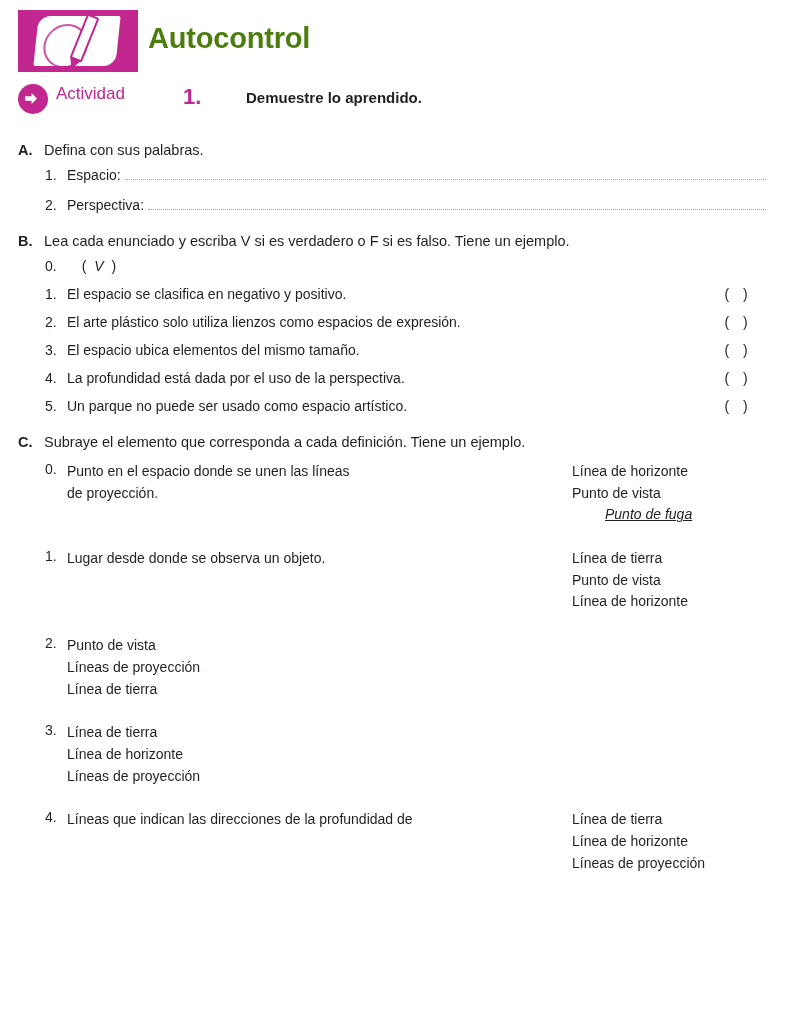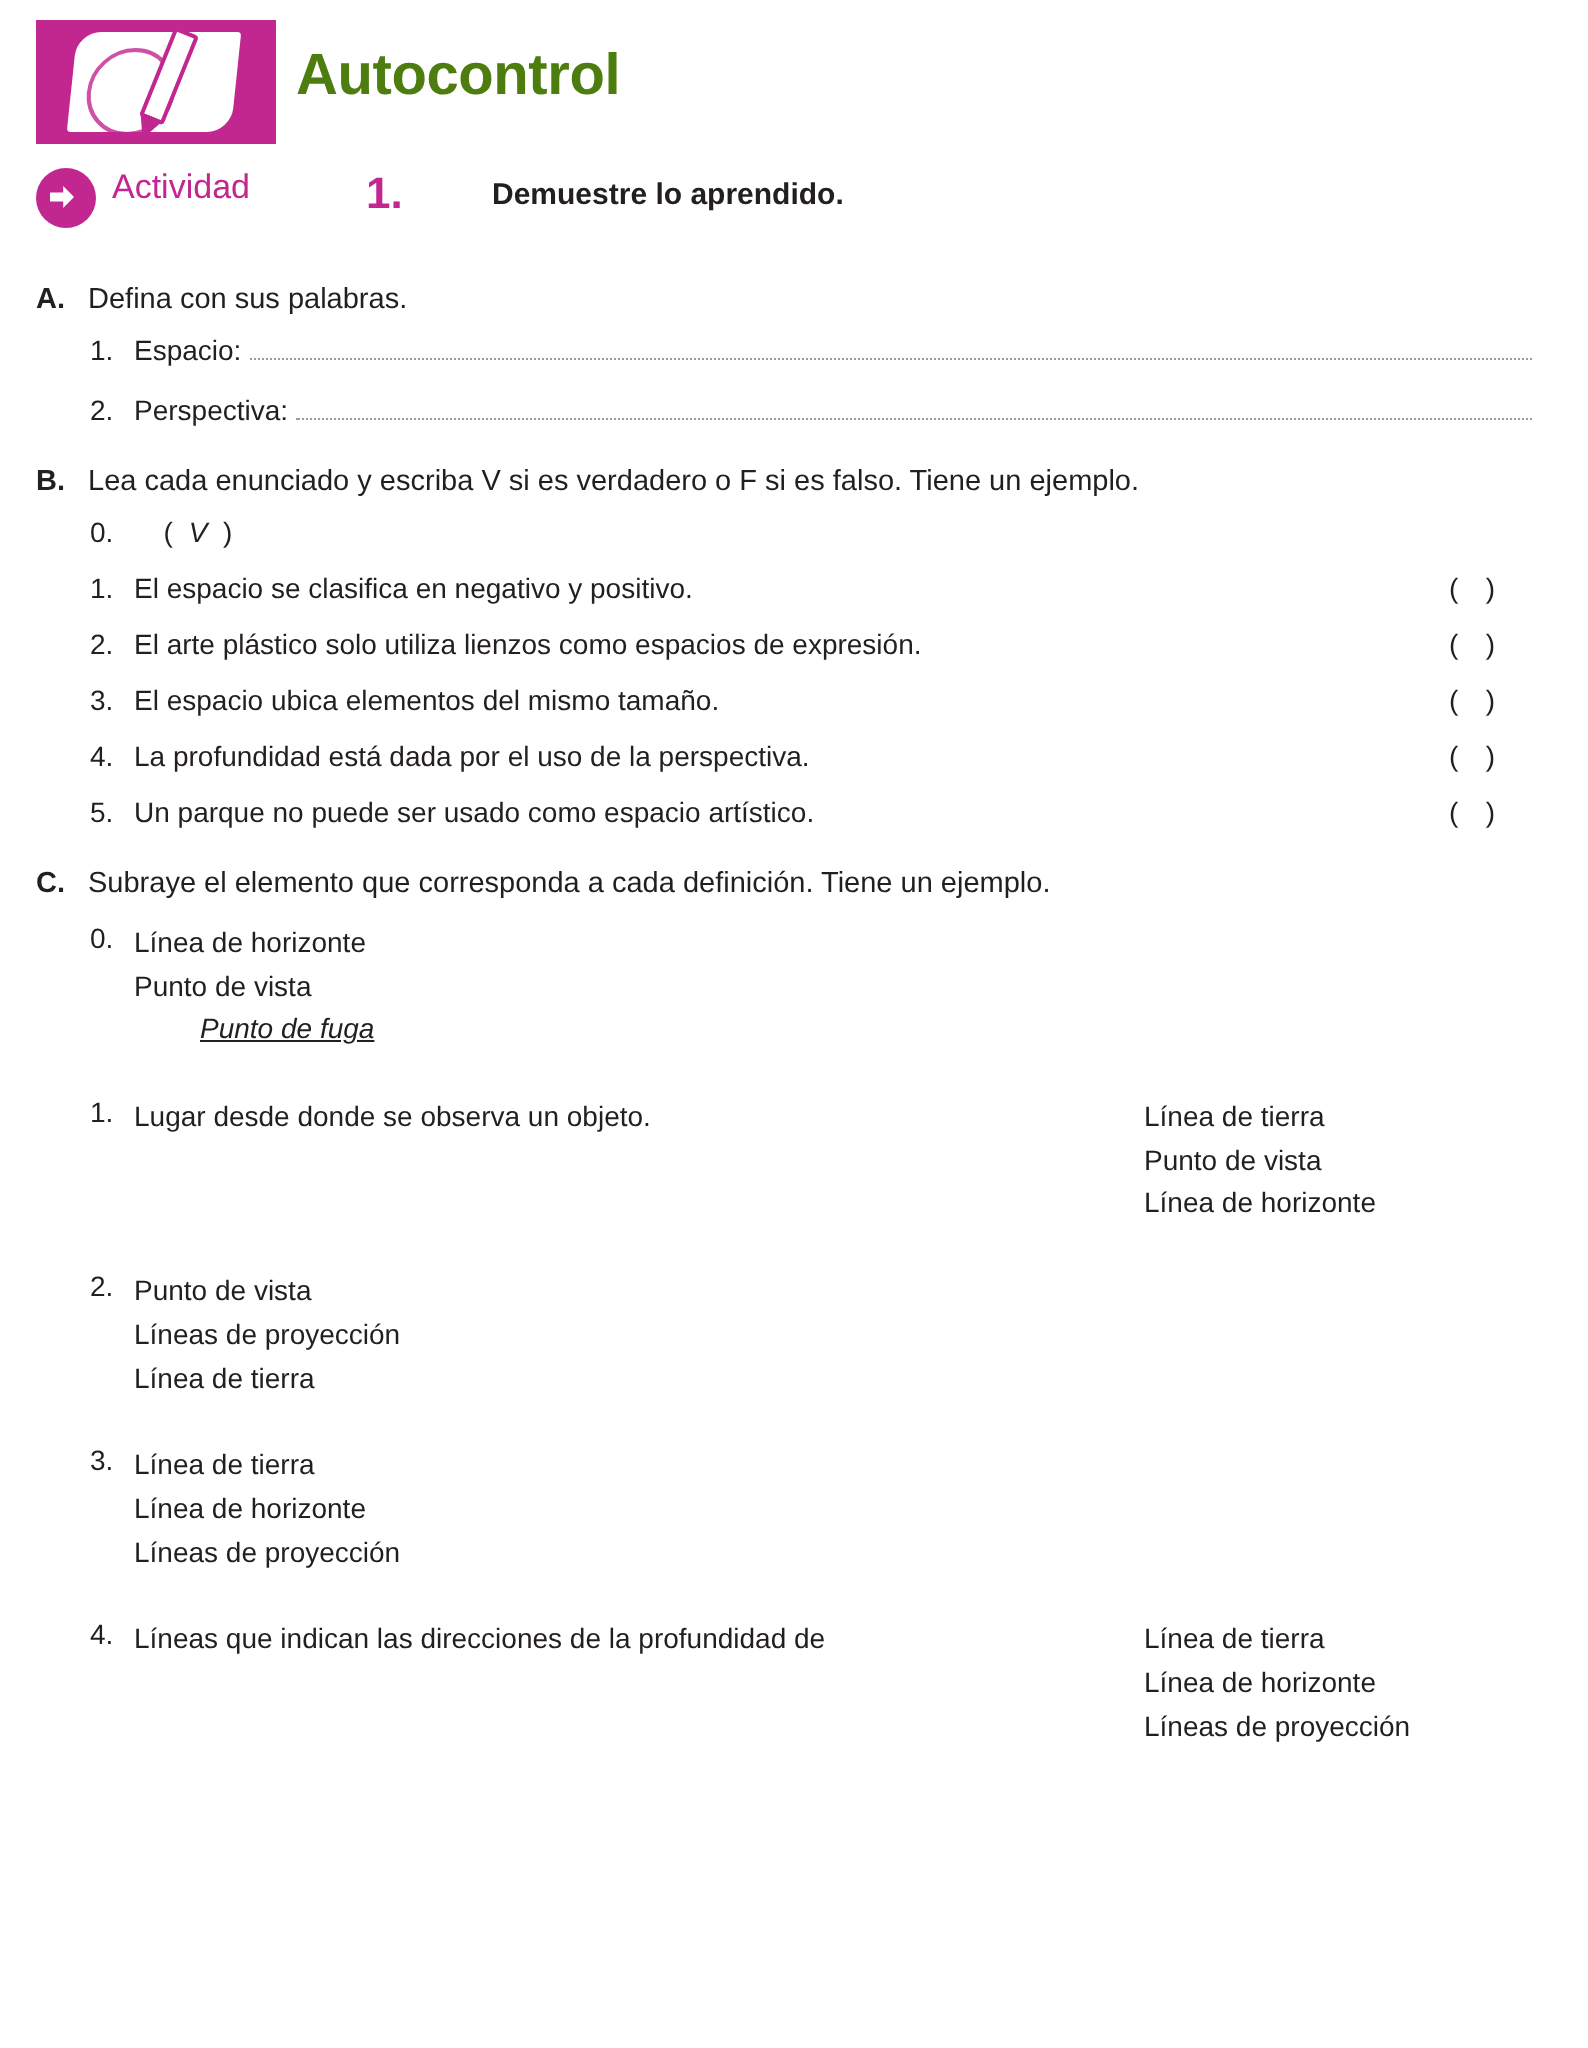--- a/index.html
+++ b/index.html
@@ -300,20 +300,24 @@
 
   <div class="section">
     <div class="sec-head">
       <span class="sec-letter">C.</span>
       <span class="sec-text">Subraye el elemento que corresponda a cada definición. Tiene un ejemplo.</span>
     </div>
     <div class="mc-list">
 
       <div class="mc-item">
         <span class="mc-num">0.</span>
+        <div class="mc-prompt">
+          <div>Punto en el espacio donde se unen las líneas</div>
+          <div>de proyección.</div>
+        </div>
         <div class="mc-options">
           <div>Línea de horizonte</div>
           <div>Punto de vista</div>
           <div class="chosen">Punto de fuga</div>
         </div>
       </div>
 
       <div class="mc-item">
         <span class="mc-num">1.</span>
         <div class="mc-prompt">

